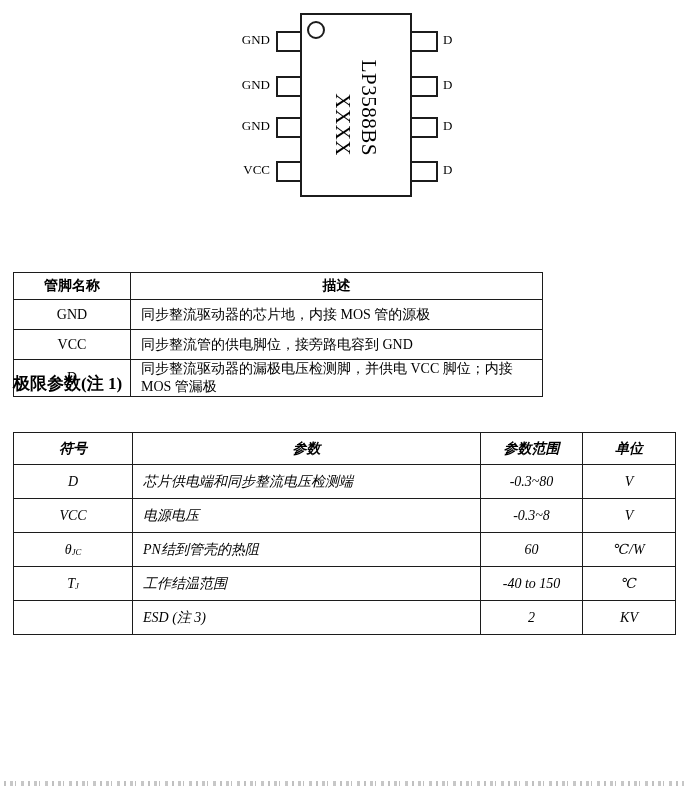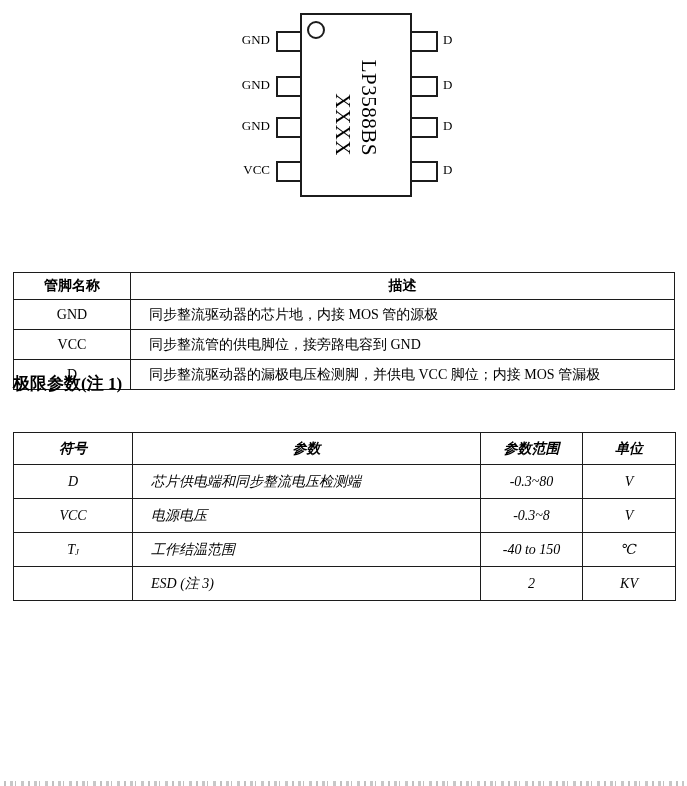--- a/index.html
+++ b/index.html
@@ -37,23 +37,23 @@
   }
   .pin-label-left{left:228px;width:42px;text-align:right;}
   .pin-label-right{left:443px;width:42px;text-align:left;}
 
   
   table{border-collapse:collapse;table-layout:fixed;background:#fff;}
   th,td{border:1px solid #1c1c1c;font-size:14px;font-weight:normal;
         vertical-align:middle;padding:0;}
   th{font-weight:bold;text-align:center;}
   .c-center{text-align:center;}
-  .c-desc{text-align:left;padding-left:18px;}
+  .c-desc{text-align:left;padding-left:10px;}
 
-  .pin-table{position:absolute;left:13px;top:272px;width:662px;border-radius:18px;}
+  .pin-table{position:absolute;left:13px;top:272px;width:530px;border-radius:18px;}
   .pin-table th{height:26px;}
   .pin-table td{height:29px;}
 
   .section-title{
     position:absolute;left:13px;top:372px;
     font-size:17px;font-weight:bold;
     font-family:"Liberation Serif","DejaVu Serif",serif;
   }
 
   .limits-table{position:absolute;left:13px;top:432px;width:662px;font-style:italic;}
@@ -162,20 +162,26 @@
           <td class="c-center">-0.3~80</td>
           <td class="c-center">V</td>
         </tr>
         <tr>
           <td class="c-center"><span>VCC</span></td>
           <td class="c-desc">电源电压</td>
           <td class="c-center">-0.3~8</td>
           <td class="c-center">V</td>
         </tr>
         <tr>
+          <td class="c-center"><span>θ</span><sub class="sym-sub">JC</sub></td>
+          <td class="c-desc">PN结到管壳的热阻</td>
+          <td class="c-center">60</td>
+          <td class="c-center">℃/W</td>
+        </tr>
+        <tr>
           <td class="c-center"><span>T</span><sub class="sym-sub">J</sub></td>
           <td class="c-desc">工作结温范围</td>
           <td class="c-center">-40 to 150</td>
           <td class="c-center">℃</td>
         </tr>
         <tr>
           <td class="c-center"><span></span></td>
           <td class="c-desc">ESD (注 3)</td>
           <td class="c-center">2</td>
           <td class="c-center">KV</td>

